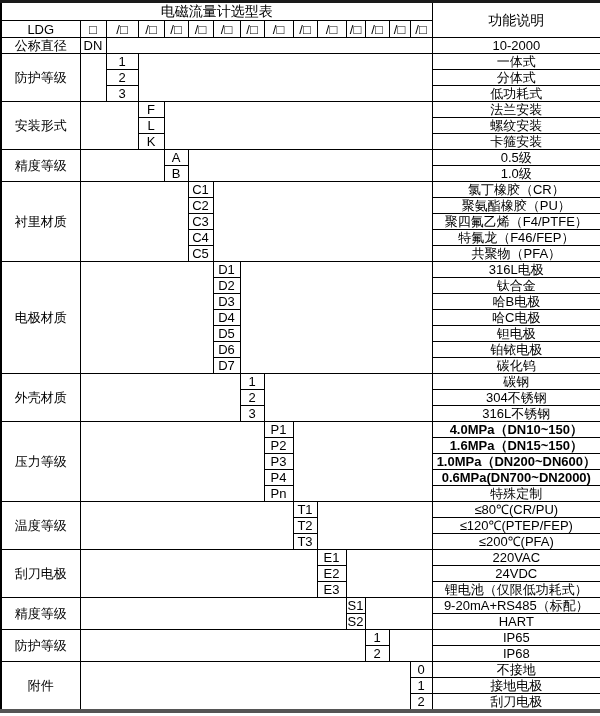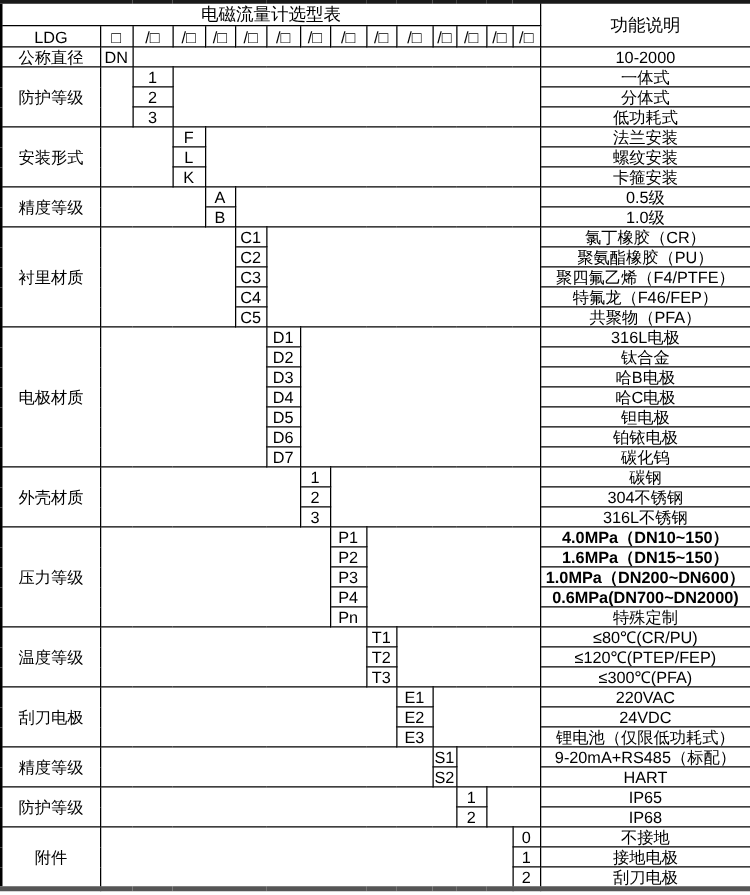--- a/index.html
+++ b/index.html
@@ -225,21 +225,21 @@
           <td class=" gs">T1</td>
           <td colspan="5" rowspan="3" class="gs"></td>
           <td class=" gs">≤80℃(CR/PU)</td>
         </tr>
         <tr>
           <td>T2</td>
           <td>≤120℃(PTEP/FEP)</td>
         </tr>
         <tr>
           <td>T3</td>
-          <td>≤300℃(PFA)</td>
+          <td>≤200℃(PFA)</td>
         </tr>
         <tr>
           <td rowspan="3" class=" gs">刮刀电极</td>
           <td colspan="9" rowspan="3" class="gs"></td>
           <td class=" gs">E1</td>
           <td colspan="4" rowspan="3" class="gs"></td>
           <td class=" gs">220VAC</td>
         </tr>
         <tr>
           <td>E2</td>

